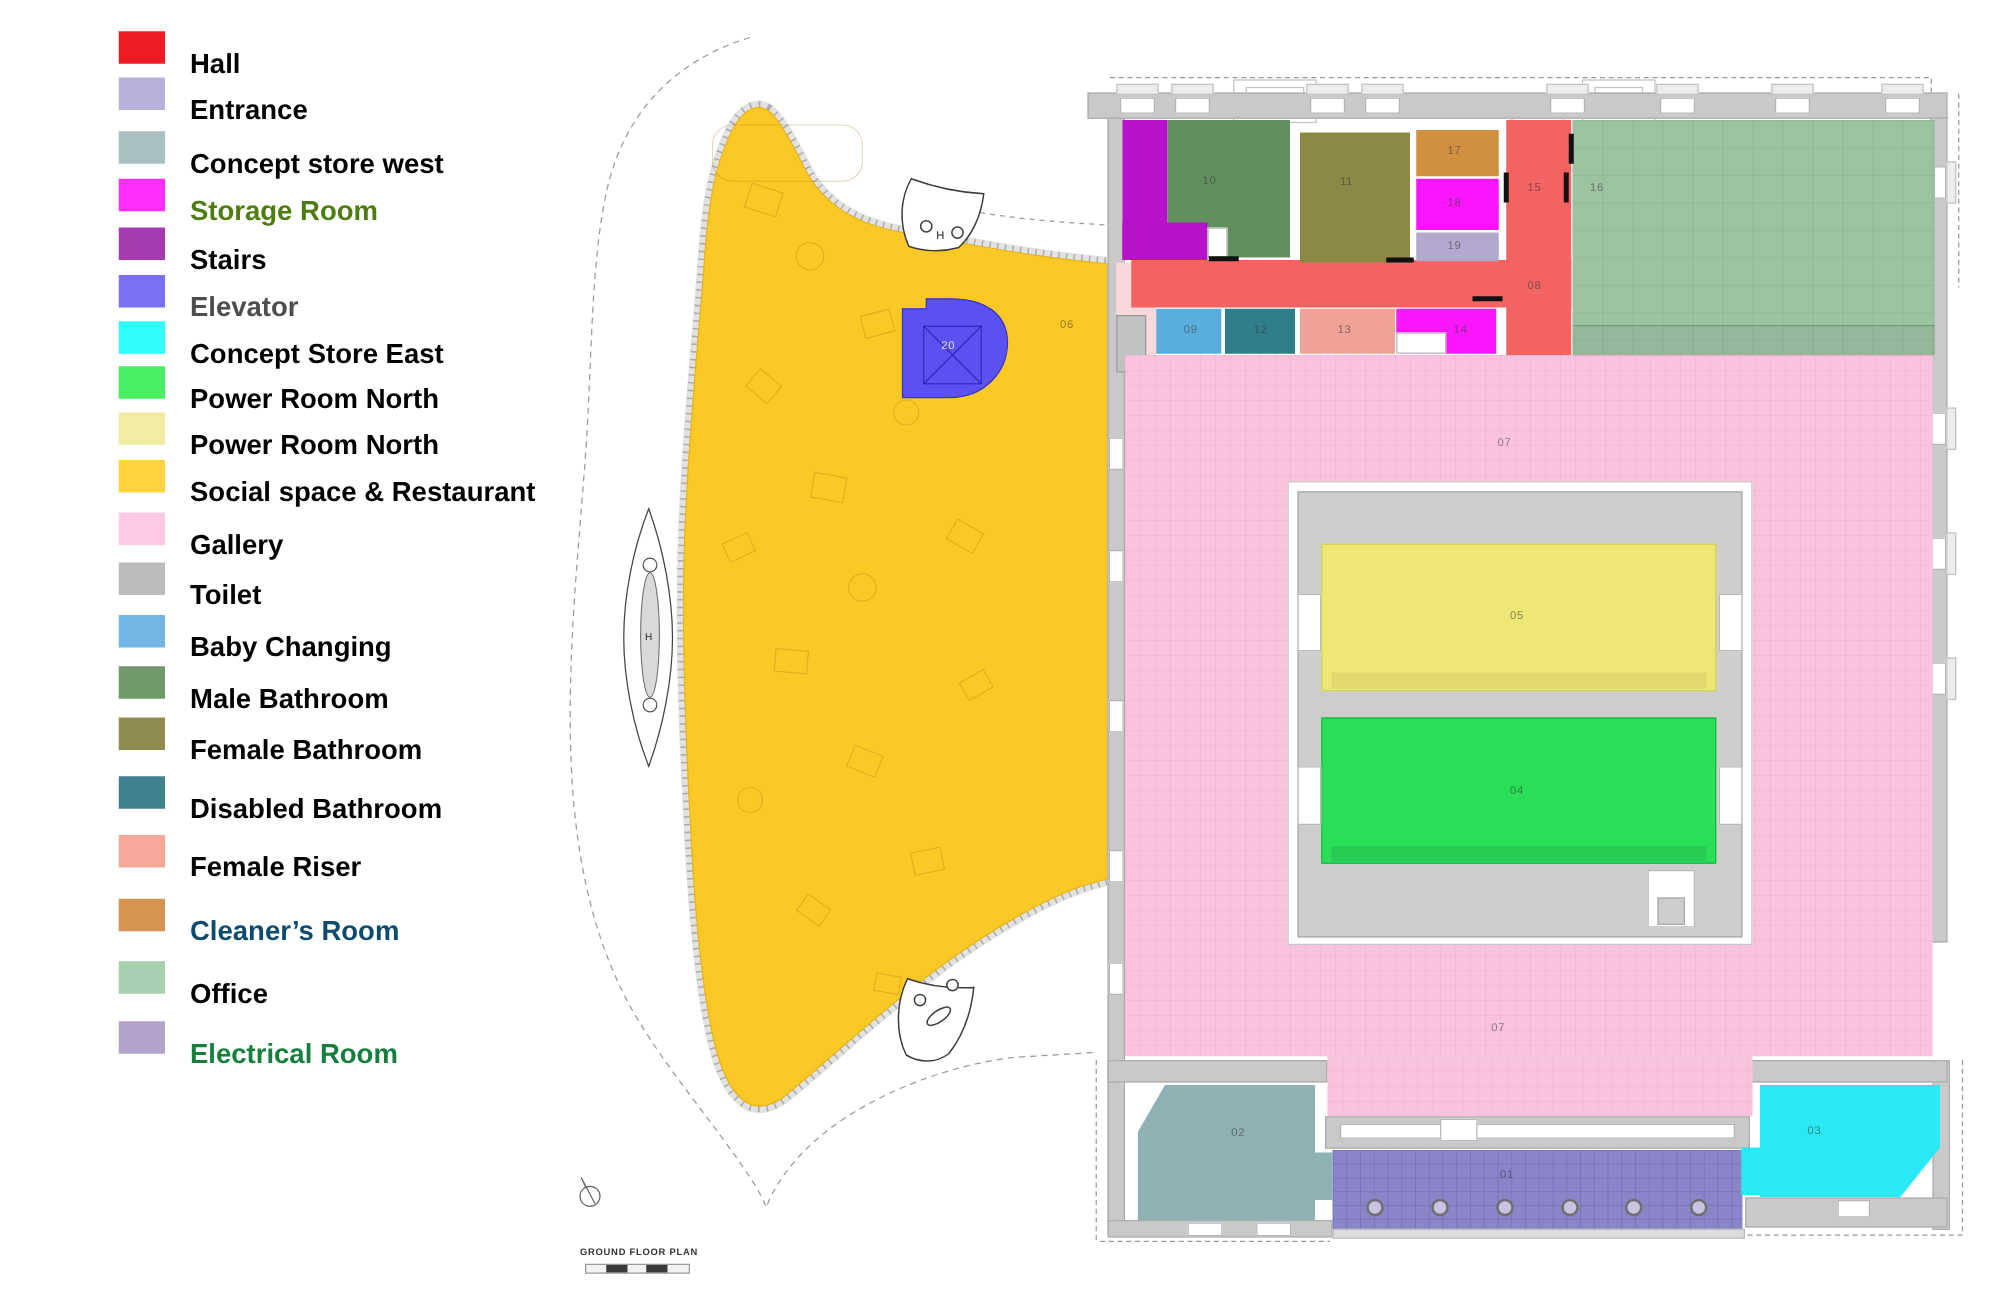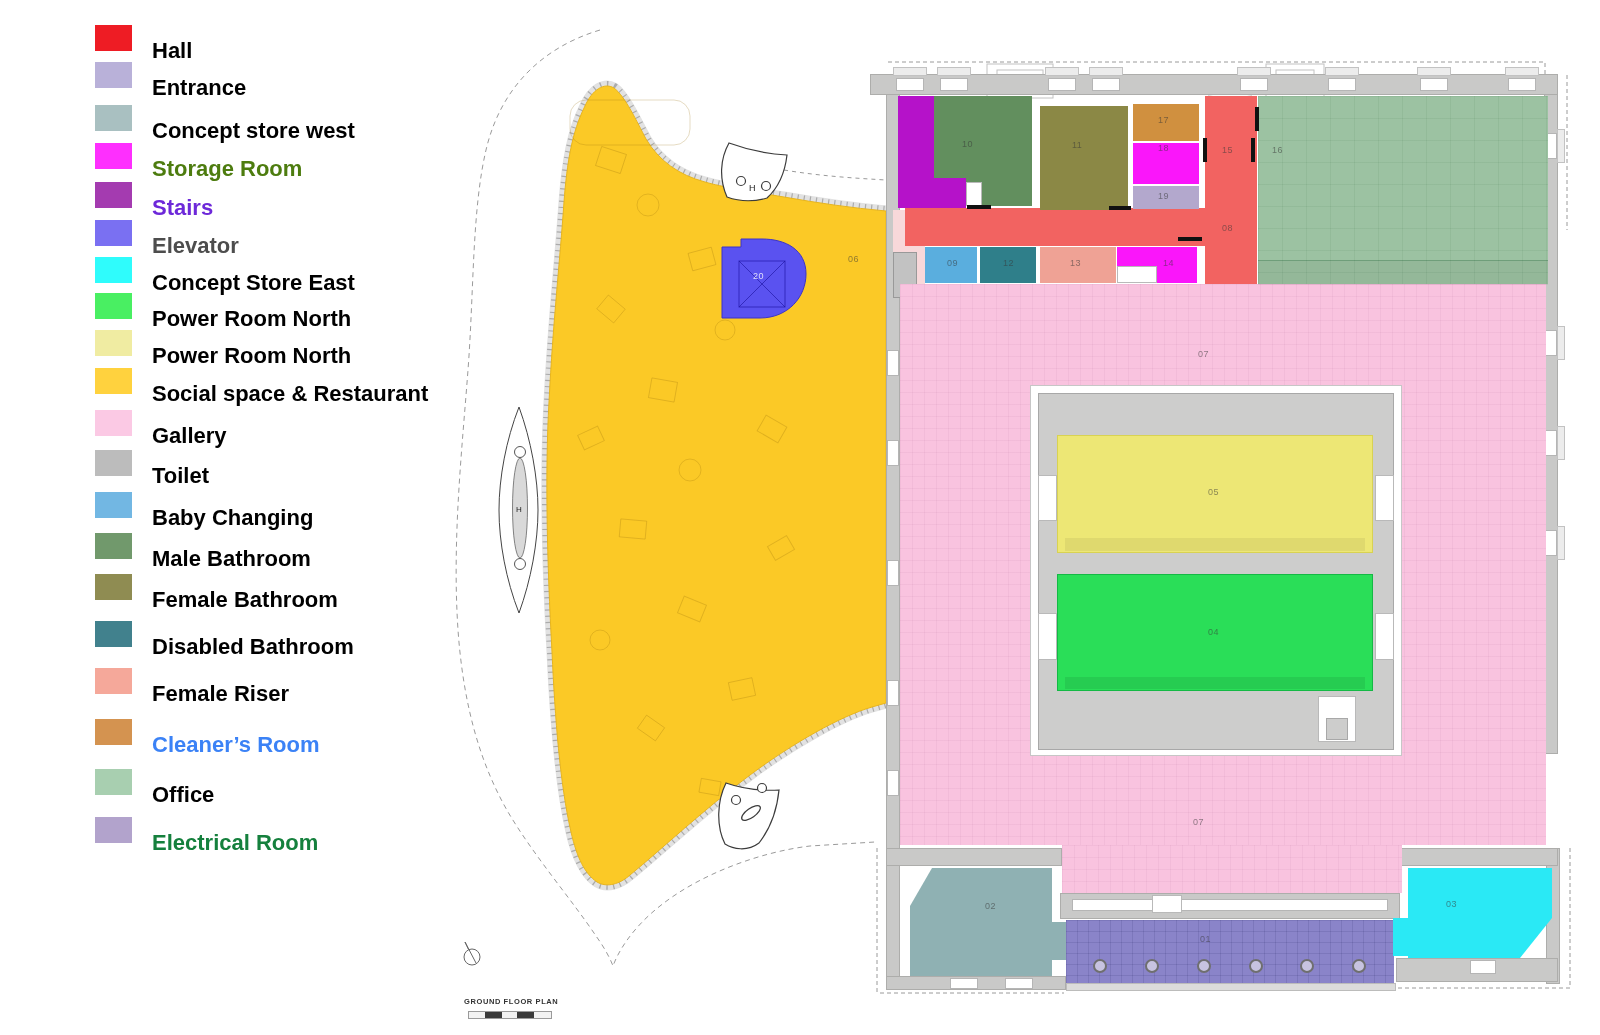--- a/index.html
+++ b/index.html
@@ -250,21 +250,21 @@
     <div class="room" style="left:898px;top:178px;width:68px;height:30px;background:#b512c9;"></div>
     <div class="notch" style="left:966px;top:182px;width:16px;height:24px;"></div>
     <span class="rlabel" style="left:962px;top:140px;">10</span>
 
     <div class="room" style="left: 1040px; top: 106px; width: 88px; height: 104px; background-color: rgb(139, 136, 69);"></div>
     <span class="rlabel" style="left:1072px;top:141px;">11</span>
 
     <div class="room" style="left: 1133px; top: 104px; width: 66px; height: 37px; background-color: rgb(208, 144, 63);"></div>
     <span class="rlabel" style="left:1158px;top:116px;">17</span>
     <div class="room" style="left: 1133px; top: 143px; width: 66px; height: 41px; background-color: rgb(250, 22, 250);"></div>
-    <span class="rlabel" style="left:1158px;top:144px;">18</span>
+    <span class="rlabel" style="left:1158px;top:158px;">18</span>
     <div class="room" style="left: 1133px; top: 186px; width: 66px; height: 23px; background-color: rgb(179, 168, 205);"></div>
     <span class="rlabel" style="left:1158px;top:192px;">19</span>
 
     <div class="room grid-office" style="left: 1258px; top: 96px; width: 290px; height: 188px; background-color: rgb(156, 194, 162);"></div>
     <div class="abs" style="left:1258px;top:260px;width:290px;height:24px;background:rgba(0,0,0,0.05);border-top:1px solid rgba(0,80,30,0.25);"></div>
     <span class="rlabel" style="left:1272px;top:146px;">16</span>
 
     <div class="room" style="left: 925px; top: 247px; width: 52px; height: 36px; background-color: rgb(90, 174, 222);"></div>
     <span class="rlabel" style="left:947px;top:259px;">09</span>
     <div class="room" style="left: 980px; top: 247px; width: 56px; height: 36px; background-color: rgb(47, 127, 138);"></div>
@@ -322,21 +322,21 @@
   <div class="lg-row" style="top:105px;">
       <span class="lg-sw" style="background-color: rgb(169, 192, 193);"></span>
       <span class="lg-lb" style="color: rgb(0, 0, 0);">Concept store west</span>
     </div>
   <div class="lg-row" style="top:143px;">
       <span class="lg-sw" style="background-color: rgb(254, 47, 254);"></span>
       <span class="lg-lb" style="color: #4d7c0f;">Storage Room</span>
     </div>
   <div class="lg-row" style="top:182px;">
       <span class="lg-sw" style="background-color: rgb(164, 59, 176);"></span>
-      <span class="lg-lb" style="color: #6d28d9;">Stairs</span>
+      <span class="lg-lb" style="color: #000000;">Stairs</span>
     </div>
   <div class="lg-row" style="top:220px;">
       <span class="lg-sw" style="background-color: rgb(122, 112, 242);"></span>
       <span class="lg-lb" style="color: rgb(77, 77, 77);">Elevator</span>
     </div>
   <div class="lg-row" style="top:257px;">
       <span class="lg-sw" style="background-color: rgb(47, 252, 252);"></span>
       <span class="lg-lb" style="color: rgb(0, 0, 0);">Concept Store East</span>
     </div>
   <div class="lg-row" style="top:293px;">
@@ -374,21 +374,21 @@
   <div class="lg-row" style="top:621px;">
       <span class="lg-sw" style="background-color: rgb(65, 129, 141);"></span>
       <span class="lg-lb" style="color: rgb(0, 0, 0);">Disabled Bathroom</span>
     </div>
   <div class="lg-row" style="top:668px;">
       <span class="lg-sw" style="background-color: rgb(245, 168, 154);"></span>
       <span class="lg-lb" style="color: rgb(0, 0, 0);">Female Riser</span>
     </div>
   <div class="lg-row" style="top:719px;">
       <span class="lg-sw" style="background-color: rgb(212, 147, 80);"></span>
-      <span class="lg-lb" style="color: #3b82f6;">Cleaner’s Room</span>
+      <span class="lg-lb" style="color: #0c4a6e;">Cleaner’s Room</span>
     </div>
   <div class="lg-row" style="top:769px;">
       <span class="lg-sw" style="background-color: rgb(168, 207, 176);"></span>
       <span class="lg-lb" style="color: rgb(0, 0, 0);">Office</span>
     </div>
   <div class="lg-row" style="top:817px;">
       <span class="lg-sw" style="background-color: rgb(178, 163, 204);"></span>
       <span class="lg-lb" style="color: #15803d;">Electrical Room</span>
     </div>
 </div>

